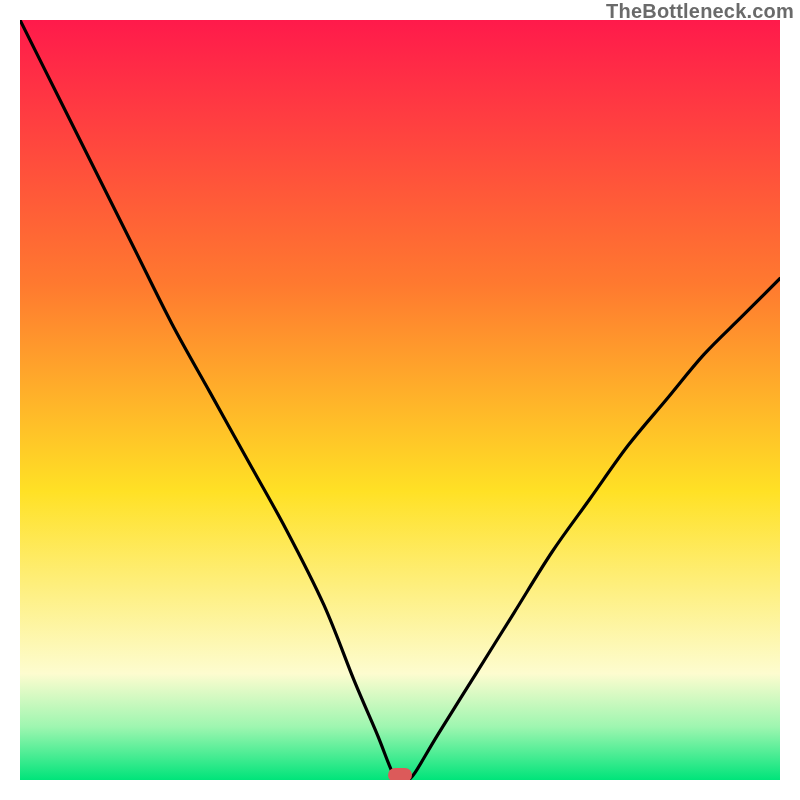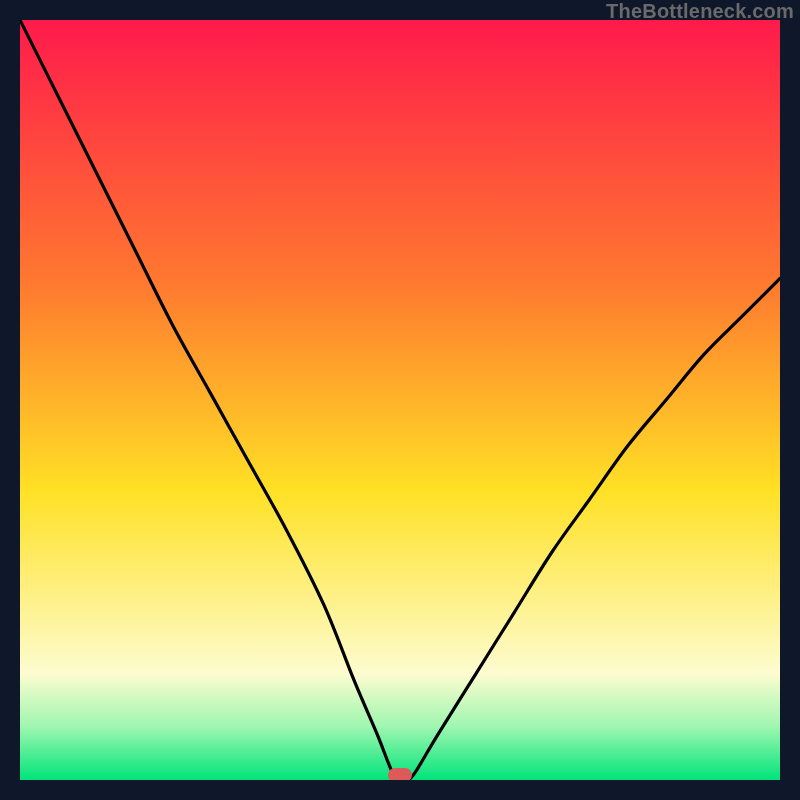--- a/index.html
+++ b/index.html
@@ -1,21 +1,21 @@
 <!DOCTYPE html>
 <html><head>
 <meta charset="utf-8">
 <style>
   * { margin: 0; padding: 0; box-sizing: border-box; }
   html, body { width: 800px; height: 800px; overflow: hidden; background: #000; }
   .frame {
     position: relative;
     width: 800px;
     height: 800px;
-    background: #0f172a;
+    background: #ffffff;
   }
   .plot {
     position: absolute;
     left: 20px;
     top: 20px;
     width: 760px;
     height: 760px;
     overflow: hidden;
   }
   .gradient {

